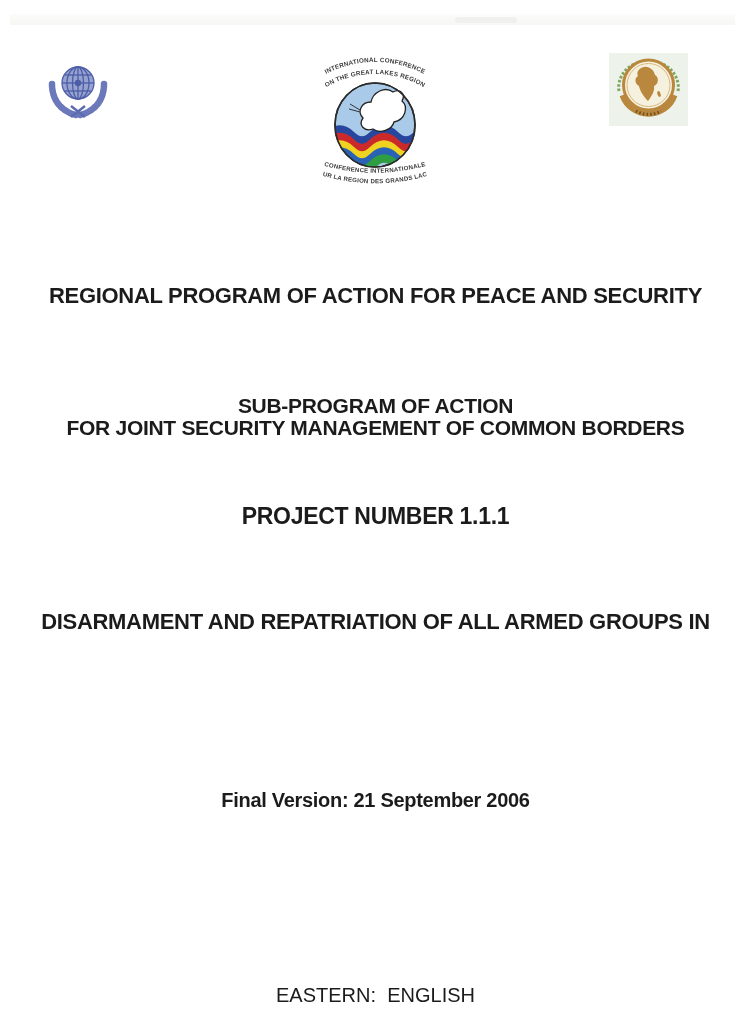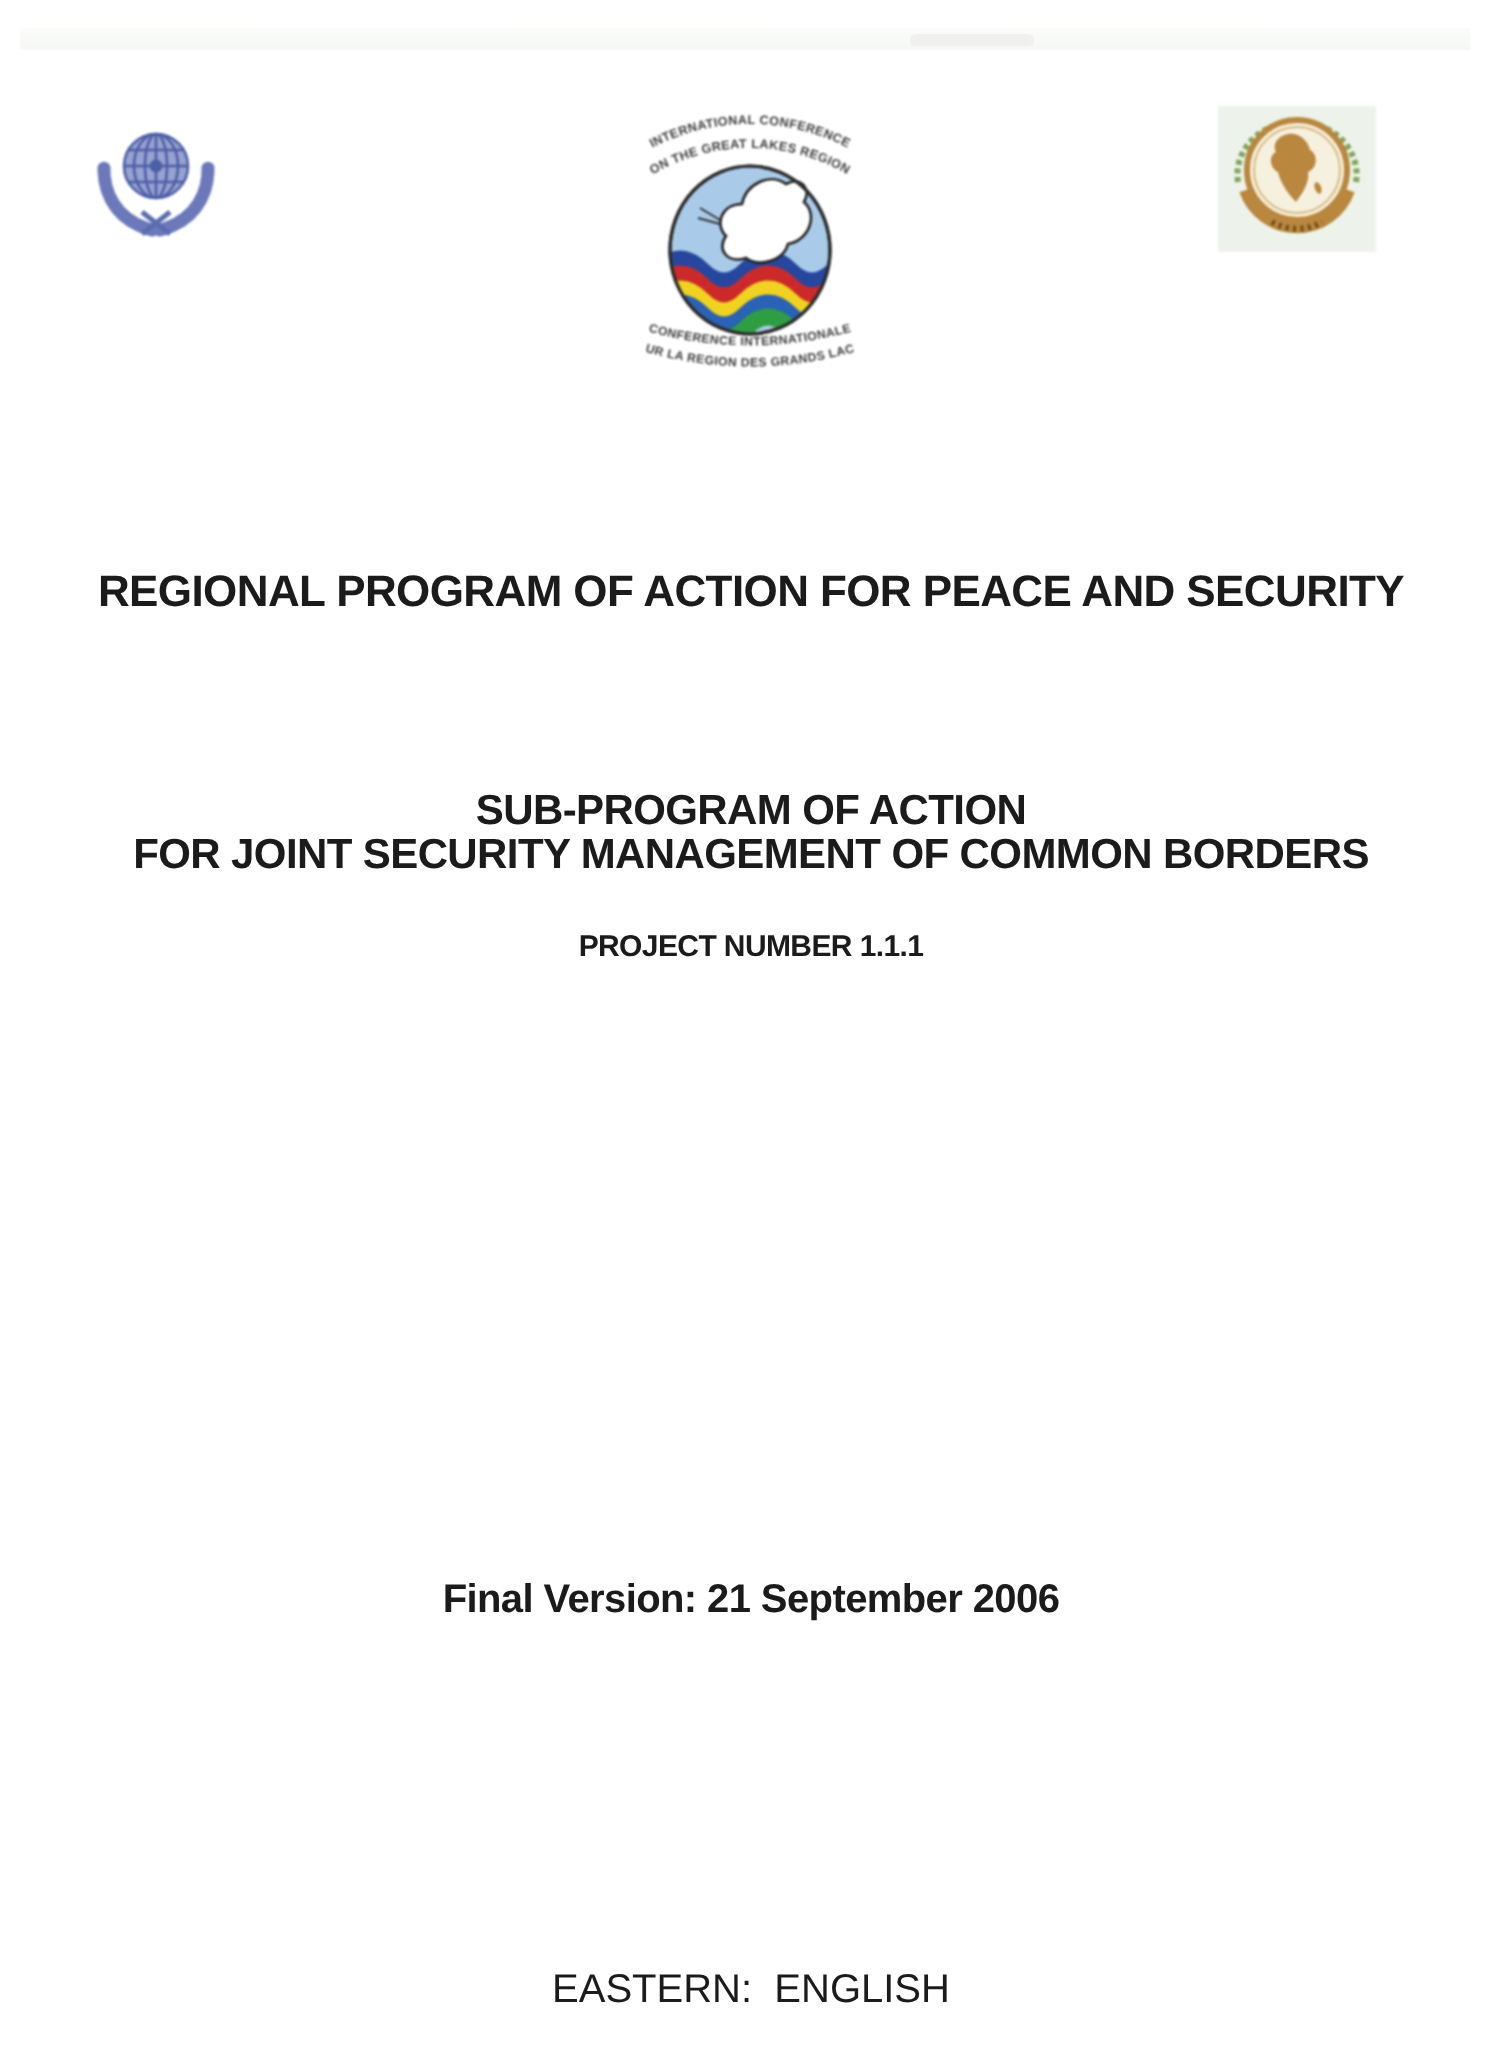--- a/index.html
+++ b/index.html
@@ -28,21 +28,21 @@
 
   .txt{
     position:absolute;left:0;width:100%;
     text-align:center;
     font-weight:bold;
     letter-spacing:-0.3px;
     color:#1b1b1b;
   }
   .main-title{top:283px;font-size:22px;line-height:26px;}
   .sub-block{top:395px;font-size:21px;line-height:22px;}
-  .project-number{top:462px;font-size:15px;line-height:24px;}
+  .project-number{top:504px;font-size:23px;line-height:24px;}
   .big-title{top:610px;font-size:22px;line-height:24px;}
   .version-line{top:788px;font-size:20px;line-height:24px;}
   .original-line{top:982px;font-size:20px;line-height:26px;font-weight:normal;white-space:pre;letter-spacing:0;}
   .arc-text{font-size:6.3px;font-weight:bold;fill:#3c3c3c;letter-spacing:.2px;}
   .arc-text-b{font-size:6.1px;font-weight:bold;fill:#3c3c3c;letter-spacing:.2px;}
 </style>
 </head>
 <body>
 
 <div class="page">
@@ -125,19 +125,20 @@
   <div class="txt main-title">REGIONAL PROGRAM OF ACTION FOR PEACE AND SECURITY</div>
 
   <div class="txt sub-block">
     <div>SUB-PROGRAM OF ACTION</div>
     <div>FOR JOINT SECURITY MANAGEMENT OF COMMON BORDERS</div>
   </div>
 
   <div class="txt project-number">PROJECT NUMBER 1.1.1</div>
 
   <div class="txt big-title">
+    <div>DISARMAMENT AND REPATRIATION OF ALL ARMED GROUPS IN</div>
   </div>
 
   <div class="txt version-line">Final Version: 21 September 2006</div>
 
   <div class="txt original-line">EASTERN:  ENGLISH</div>
 
 </div>
 
 </body></html>

